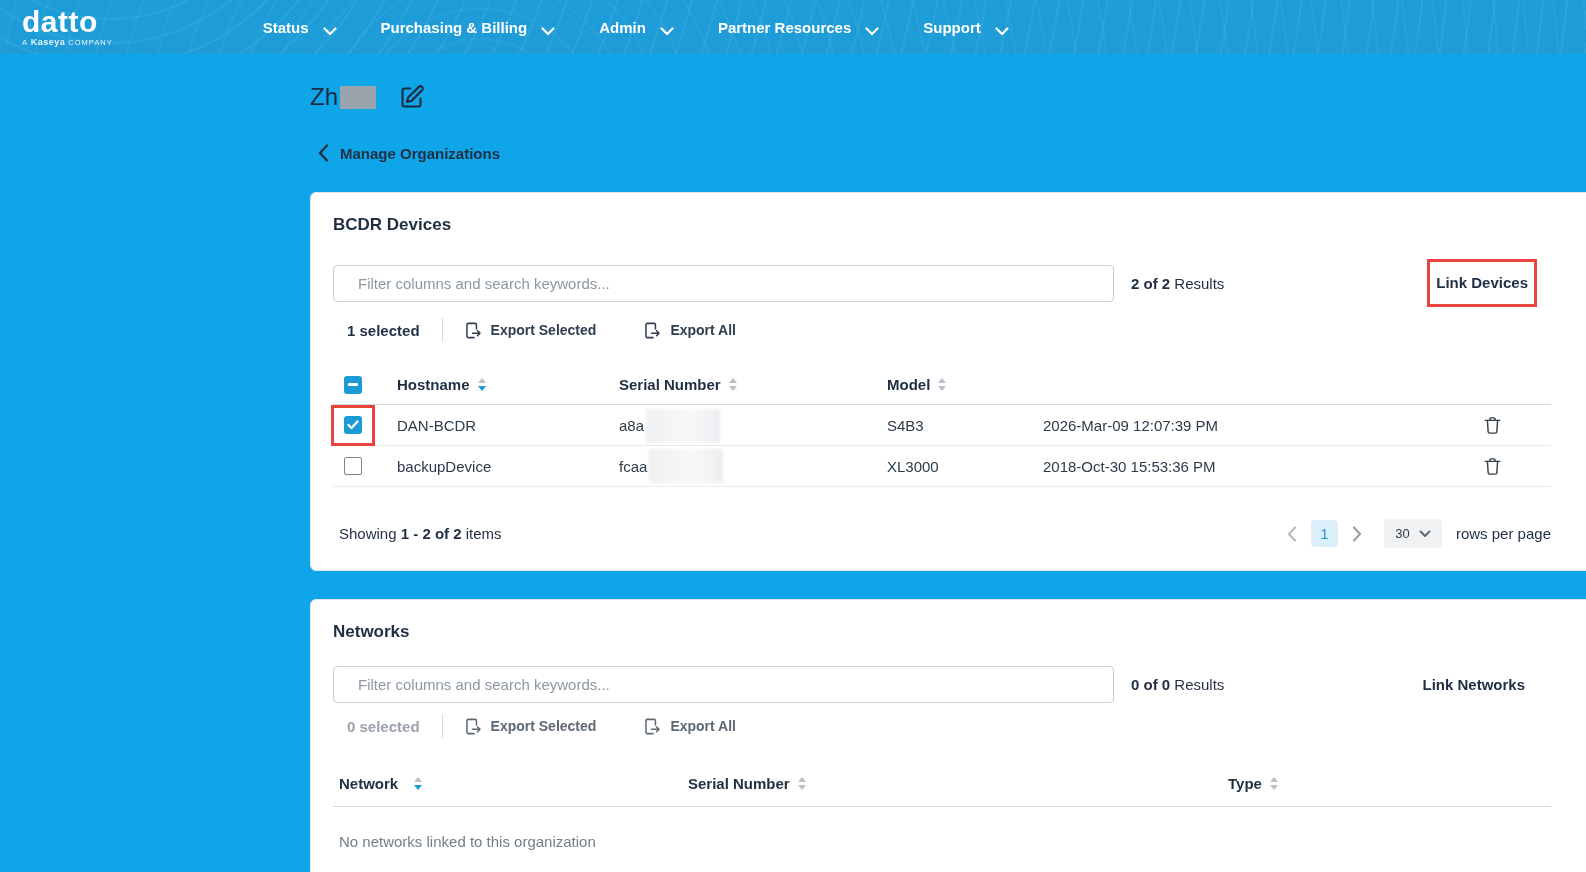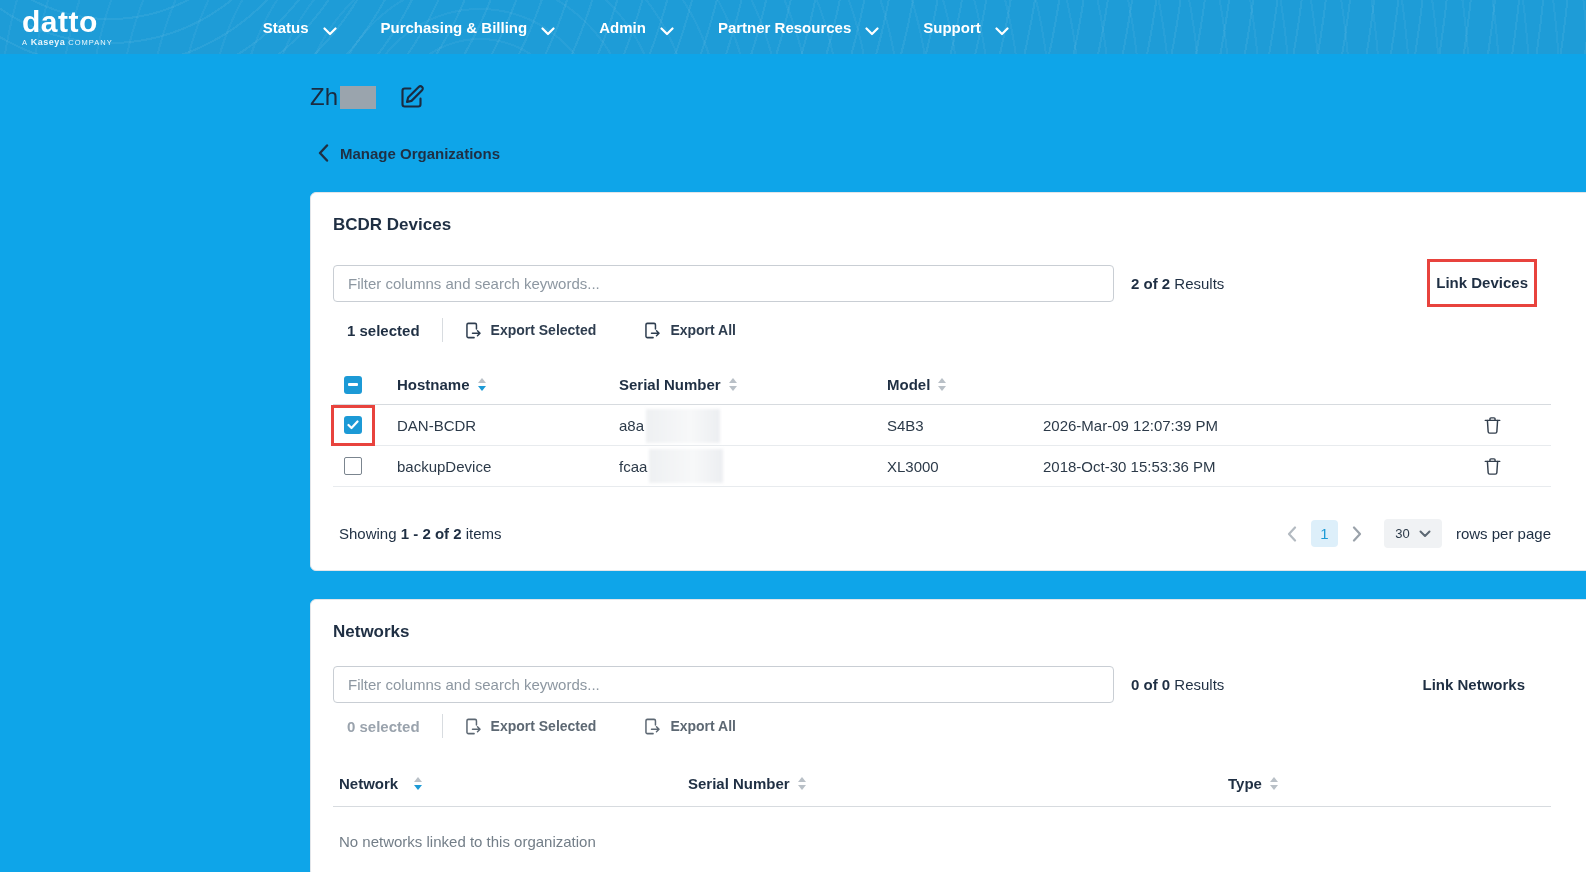--- a/index.html
+++ b/index.html
@@ -32,21 +32,21 @@
   .back-row { display:flex; align-items:center; margin:30px 0 0 8px; cursor:pointer; }
   .back-row .txt { font-size:15px; font-weight:bold; color:#1f2f43; margin-left:11px; }
 
   
   .card { background:#fff; border:1px solid #e2e5e9; border-radius:6px; margin-top:28px; padding:22px; width:1290px; }
   .card-title { font-size:17px; font-weight:bold; color:#1f2f43; }
 
   .filter-row { display:flex; align-items:center; margin-top:24px; }
   .filter-input {
     width:781px; height:37px; border:1px solid #c9ced4; border-radius:4px;
-    padding:0 14px; font-size:15px; color:#2c3a49; font-family:"Liberation Sans", sans-serif; outline:none; background:#fff;
+    padding:0 24px; font-size:15px; color:#2c3a49; font-family:"Liberation Sans", sans-serif; outline:none; background:#fff;
   }
   .filter-input::placeholder { color:#8d97a1; }
   .results { margin-left:17px; font-size:15px; color:#1f2f43; white-space:nowrap; }
   .results b { font-weight:bold; }
   .link-btn { font-size:15px; font-weight:bold; color:#1f2f43; background:none; border:none; cursor:pointer; font-family:"Liberation Sans", sans-serif; white-space:nowrap; }
   .annotation-red { border:3px solid #e8433d; padding:12px 6px; margin-left:auto; margin-right:40px; }
   .link-plain { margin-left:auto; margin-right:52px; }
 
   .toolbar { display:flex; align-items:center; margin-top:10px; height:26px; }
   .sel-count { font-size:15px; font-weight:bold; color:#1f2f43; margin-left:14px; }

